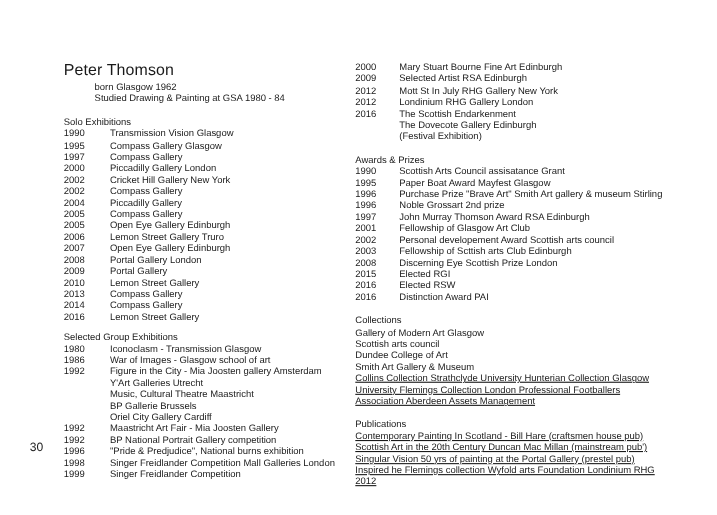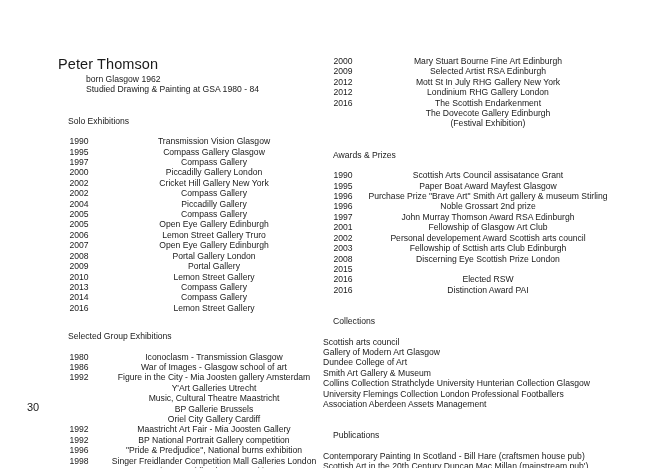--- a/index.html
+++ b/index.html
@@ -44,34 +44,33 @@
     line-height: 10.4px;
     margin: 0;
     white-space: nowrap;
     padding-left: 28px;
   }
 
   
   .section-title {
     font-size: 8.6px;
     line-height: 10.4px;
-    margin: 10px;
+    margin: 0;
     white-space: nowrap;
   }
   .spacer-sm { height: 8px; }
   .spacer-md { height: 11px; }
 
   
   .entry {
     font-size: 8.6px;
     line-height: 10.4px;
     display: flex;
     align-items: flex-start;
     white-space: nowrap;
-    text-align: center;
   }
   .entry .year {
     flex: 0 0 auto;
     width: 42px;
   }
   .entry .txt {
     flex: 1 1 auto;
   }
   .entry.sub .year { visibility: hidden; }
 
@@ -84,20 +83,21 @@
     margin: 0;
     white-space: nowrap;
   }
   .wrap-block {
     font-size: 8.6px;
     line-height: 10.4px;
     margin: 0;
     width: 283px;
     white-space: normal;
     text-align: left;
+    text-decoration: underline;
   }
 
   
   .page-number {
     position: absolute;
     left: 27px;
     bottom: 20px;
     font-size: 11px;
     line-height: 10px;
   }
@@ -318,39 +318,40 @@
           <div class="entry entry-right">
             <span class="year">2003</span>
             <span class="txt">Fellowship of Scttish arts Club Edinburgh</span>
           </div>
           <div class="entry entry-right">
             <span class="year">2008</span>
             <span class="txt">Discerning Eye Scottish Prize London</span>
           </div>
           <div class="entry entry-right">
             <span class="year">2015</span>
+            <span class="txt">Elected RGI</span>
           </div>
           <div class="entry entry-right">
             <span class="year">2016</span>
             <span class="txt">Elected RSW</span>
           </div>
           <div class="entry entry-right">
             <span class="year">2016</span>
             <span class="txt">Distinction Award PAI</span>
           </div>
         </div>
     </div>
 
     <div class="spacer-md"></div>
 
     <div>
       <div class="section-title">Collections</div>
       <div id="collections-list">
+          <div class="plain">Gallery of Modern Art Glasgow</div>
           <div class="plain">Scottish arts council</div>
-          <div class="plain">Gallery of Modern Art Glasgow</div>
           <div class="plain">Dundee College of Art</div>
           <div class="plain">Smith Art Gallery &amp; Museum</div>
         </div>
       <div class="wrap-block">Collins Collection Strathclyde University Hunterian Collection Glasgow University Flemings Collection London Professional Footballers Association Aberdeen Assets Management</div>
     </div>
 
     <div class="spacer-md"></div>
 
     <div>
       <div class="section-title">Publications</div>

